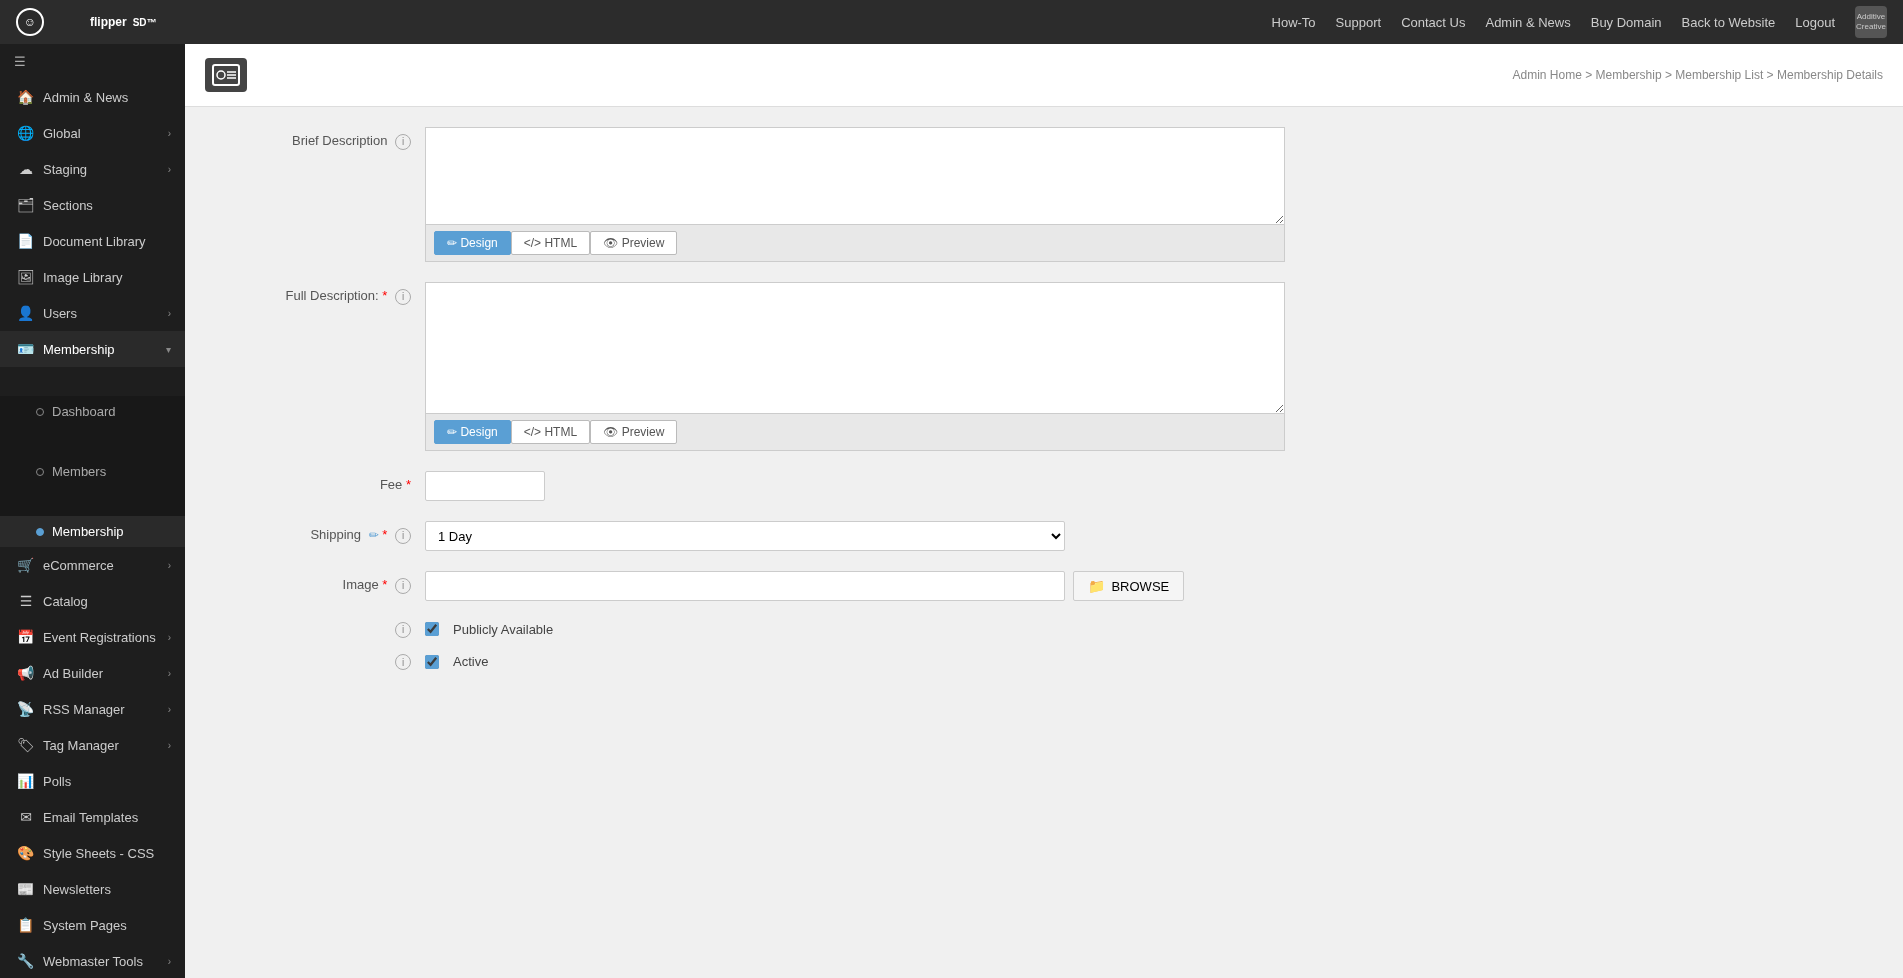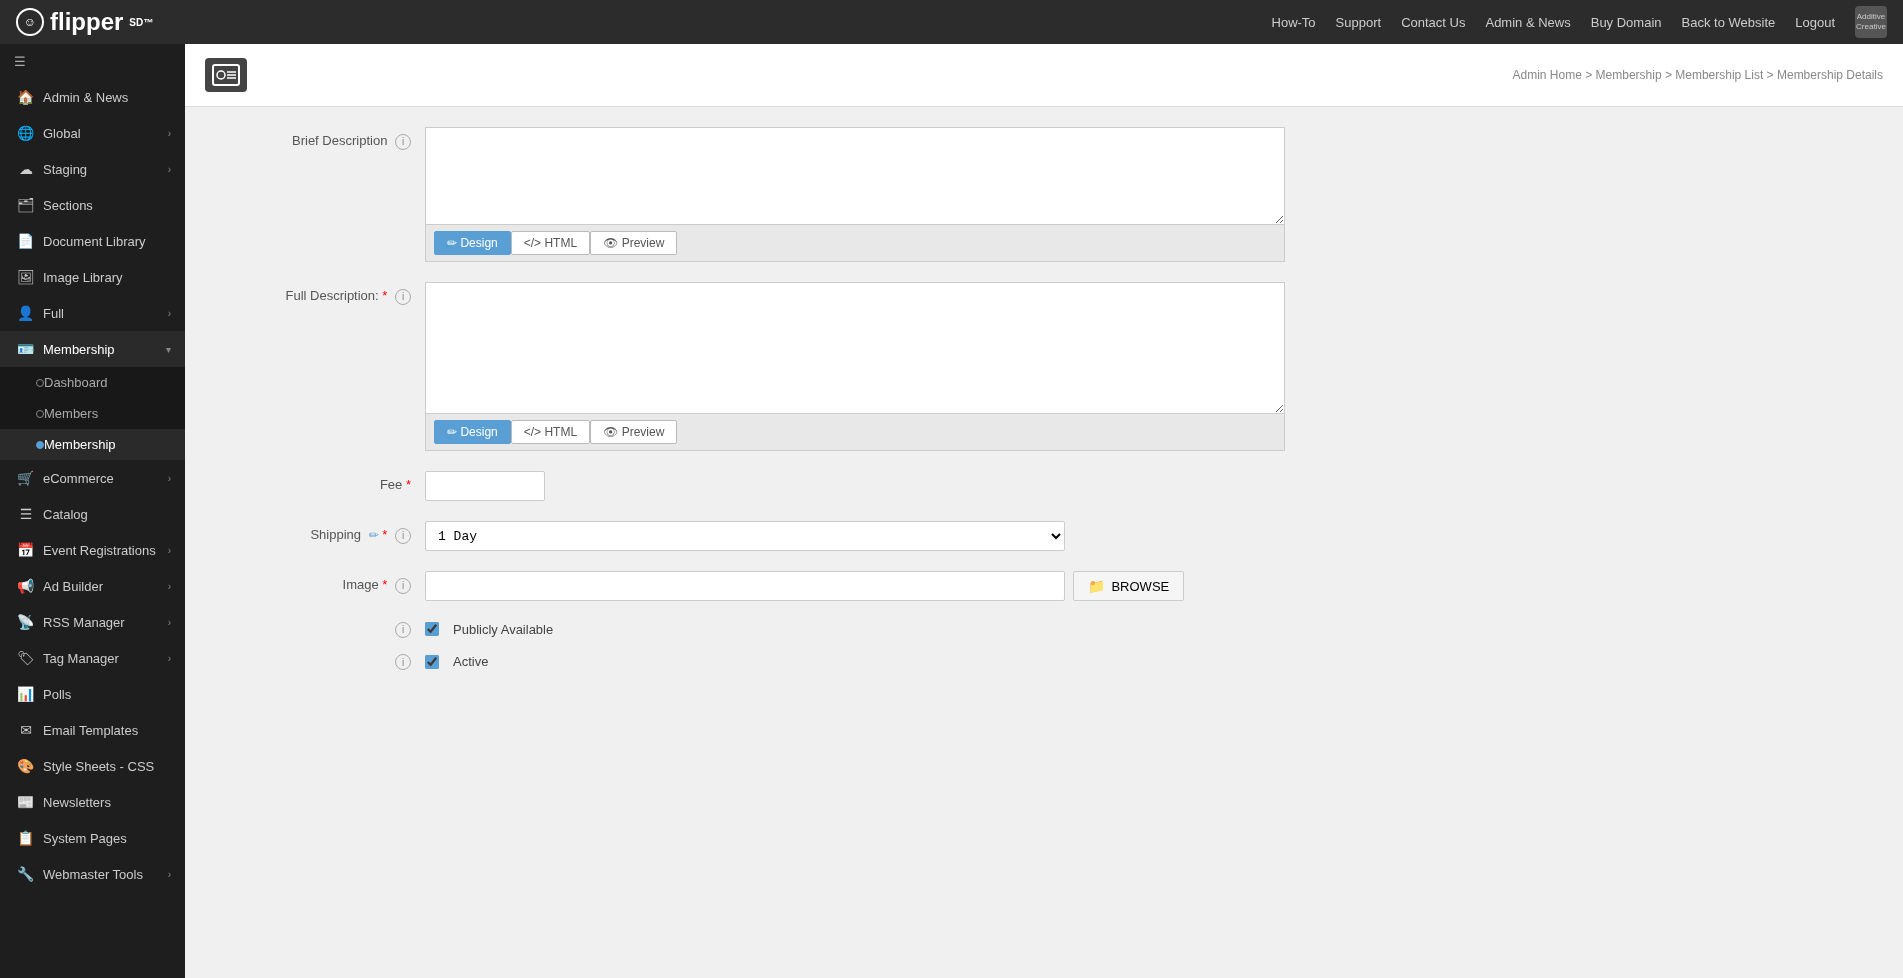--- a/index.html
+++ b/index.html
@@ -24,21 +24,21 @@
       font-weight: bold;
       color: #fff;
     }
     .logo-circle {
       width: 28px; height: 28px;
       border: 2px solid #fff;
       border-radius: 50%;
       display: flex; align-items: center; justify-content: center;
       font-size: 12px;
     }
-    .logo-text { font-size: 24px; font-weight: bold; }
+    .logo-text { font-size: 12px; font-weight: bold; margin-left: 40px; }
     .logo-sd { font-size: 10px; vertical-align: super; }
     .top-nav-links { display: flex; gap: 20px; align-items: center; }
     .top-nav-links a { color: #ccc; text-decoration: none; font-size: 13px; }
     .nav-avatar { display: flex; align-items: center; gap: 6px; }
     .avatar-img { width: 32px; height: 32px; background: #555; border-radius: 4px; display: flex; align-items: center; justify-content: center; font-size: 9px; color: #ccc; }
 
     
     .main-wrapper { display: flex; flex: 1; overflow: hidden; }
 
     
@@ -57,23 +57,23 @@
       cursor: pointer;
       color: #ccc;
       border-left: 3px solid transparent;
     }
     .sidebar-item.active-parent { background: #2a2a2a; color: #fff; }
     .sidebar-item-left { display: flex; align-items: center; gap: 8px; }
     .sidebar-icon { font-size: 14px; width: 18px; text-align: center; }
     .sidebar-chevron { font-size: 10px; color: #888; }
     .sidebar-sub { background: #181818; }
     .sidebar-sub-item {
-      display: flex; align-items: center; 
+      display: flex; align-items: center; gap: 8px;
       padding: 8px 14px 8px 36px;
-      cursor: pointer; color: #aaa;
+      cursor: pointer; color: #aaa; margin-top: 29px;
     }
     .sidebar-sub-item.active { color: #fff; background: #2a2a2a; }
     .sub-dot { width: 8px; height: 8px; border-radius: 50%; border: 1px solid #888; display: inline-block; }
     .sub-dot.filled { background: #5a9fd4; border-color: #5a9fd4; }
 
     
     .content { flex: 1; overflow-y: auto; background: #f0f0f0; }
 
     
     .page-header {
@@ -183,21 +183,20 @@
     }
 
     select {
       padding: 5px 8px;
       border: 1px solid #ccc;
       border-radius: 2px;
       font-size: 13px;
       background: #fff;
       height: 30px;
       cursor: pointer;
-      font-family: Liberation Mono, monospace;
     }
     .shipping-select { width: 640px; }
 
     .image-row { display: flex; align-items: center; gap: 8px; }
     .image-input { flex: 1; max-width: 640px; }
     .browse-btn {
       padding: 5px 14px;
       background: #f5f5f5;
       border: 1px solid #ccc;
       border-radius: 2px;
@@ -286,21 +285,21 @@
     </div>
     <div class="sidebar-item">
       <div class="sidebar-item-left">
         <span class="sidebar-icon">🖼</span>
         <span>Image Library</span>
       </div>
     </div>
     <div class="sidebar-item">
       <div class="sidebar-item-left">
         <span class="sidebar-icon">👤</span>
-        <span>Full</span>
+        <span>Users</span>
       </div>
       <span class="sidebar-chevron">›</span>
     </div>
     <div class="sidebar-item active-parent">
       <div class="sidebar-item-left">
         <span class="sidebar-icon">🪪</span>
         <span>Membership</span>
       </div>
       <span class="sidebar-chevron">▾</span>
     </div>

